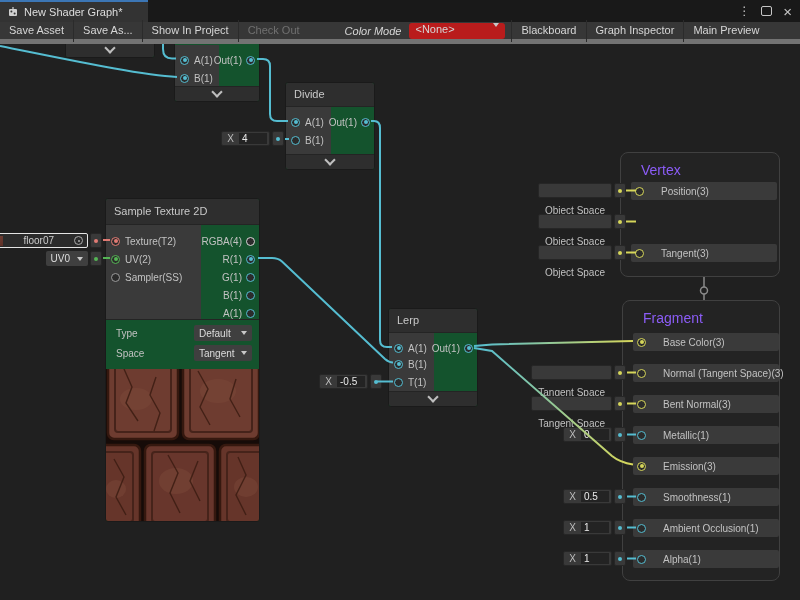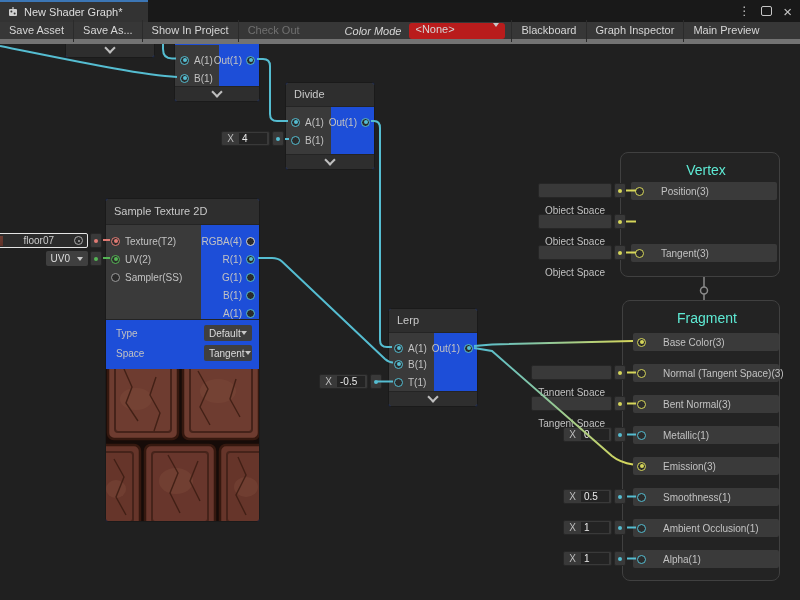--- a/index.html
+++ b/index.html
@@ -29,21 +29,21 @@
   .tb-dd{width:96px;height:16px;background:#b91c1c;border-radius:3px;margin:0 6px 0 2px;
          display:flex;align-items:flex-start;justify-content:space-between;padding:0 6px;box-sizing:border-box;}
   .caret{width:0;height:0;border-left:3.5px solid transparent;border-right:3.5px solid transparent;
          border-top:4px solid #c8c8c8;}
 
   
   .canvas{position:absolute;top:44px;left:0;width:800px;height:556px;background:#202020;overflow:hidden;}
   svg.wires{position:absolute;top:0;left:0;z-index:10;pointer-events:none;}
 
   
-  .node{position:absolute;background:#1d4ed8;border:1px solid #1a1a1a;border-radius:3px;
+  .node{position:absolute;background:#14532d;border:1px solid #1a1a1a;border-radius:3px;
         box-sizing:border-box;z-index:2;overflow:hidden;}
   .ntitle{height:23px;line-height:23px;padding-left:8px;font-size:11px;color:#c9c9c9;
           border-bottom:1px solid #242424;background:#2e2e2e;}
   .incol{position:absolute;background:#3a3a3a;}
   .prow{position:absolute;left:0;right:0;height:18px;}
   .plbl{position:absolute;left:19px;top:50%;transform:translateY(-50%);font-size:10px;color:#c2c2c2;white-space:nowrap;}
   .plbl.out{left:auto;right:17px;}
   .port{position:absolute;width:9px;height:9px;box-sizing:border-box;border:1.5px solid currentColor;
         border-radius:50%;background:#2b2b2b;}
   .port.on::after{content:"";position:absolute;inset:1.5px;border-radius:50%;background:currentColor;}
@@ -52,29 +52,29 @@
   .c-cyan{color:#55bdd1;} .c-yellow{color:#d6d65a;} .c-green{color:#55b555;}
   .c-red{color:#e17b74;} .c-gray{color:#9a9a9a;} .c-white{color:#d8d8d8;}
   .nfooter{position:absolute;left:0;right:0;bottom:0;height:14px;border-top:1px solid #242424;
            display:flex;align-items:center;justify-content:center;background:#2e2e2e;}
   .chev{width:6px;height:6px;border-left:2px solid #bfbfbf;border-bottom:2px solid #bfbfbf;
         transform:translateY(-2px) rotate(-45deg);}
 
   
   .ddrow{position:absolute;left:0;right:0;height:20px;}
   .ddlbl{position:absolute;left:10px;top:50%;transform:translateY(-50%);font-size:10px;color:#c2c2c2;}
-  .dd{position:absolute;right:7px;top:50%;transform:translateY(-50%);width:48px;height:16px;background:#3f3f3f;
+  .dd{position:absolute;right:7px;top:50%;transform:translateY(-50%);width:58px;height:16px;background:#3f3f3f;
       border-radius:2px;font-size:10px;color:#dcdcdc;display:flex;align-items:center;
       justify-content:space-between;padding:0 5px;box-sizing:border-box;}
   .sep{position:absolute;left:0;right:0;height:1px;background:#242424;}
 
   
   .block{position:absolute;background:#232323;border:1px solid #404040;border-radius:8px;
          box-sizing:border-box;z-index:2;}
-  .btitle{font-size:14px;color:#5eead4;margin:9px 0 0 12px;text-align:center;}
+  .btitle{font-size:14px;color:#8b5cf6;margin:9px 0 0 20px;}
   .brow{position:absolute;left:10px;width:146px;height:18px;background:#3a3a3a;border-radius:2px;}
   .brow .plbl{left:30px;}
   .brow .port{left:4px;top:50%;margin-top:-4.5px;}
 
   
   .sidefield{position:absolute;display:flex;align-items:center;gap:2px;z-index:3;height:15px;}
   .sf-box{background:#393939;border:1px solid #262626;border-radius:2px;height:15px;
           display:flex;align-items:center;box-sizing:border-box;}
   .sf-label{font-size:10px;color:#bdbdbd;padding:0 5px;}
   .sf-val{background:#232323;height:11px;line-height:11px;margin-right:2px;padding:0 3px;

